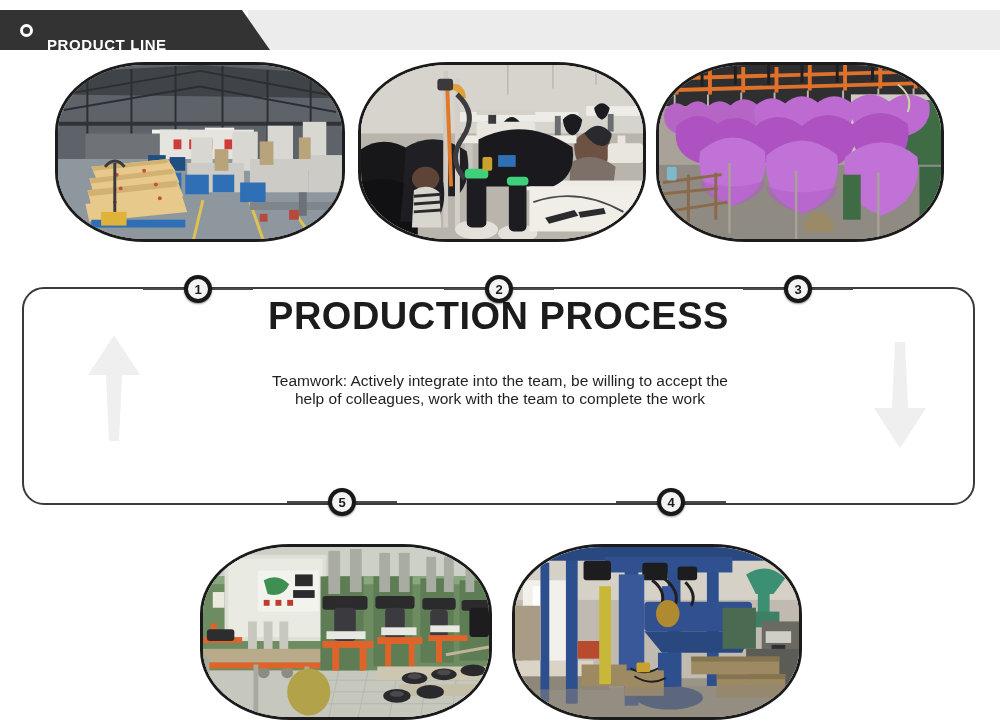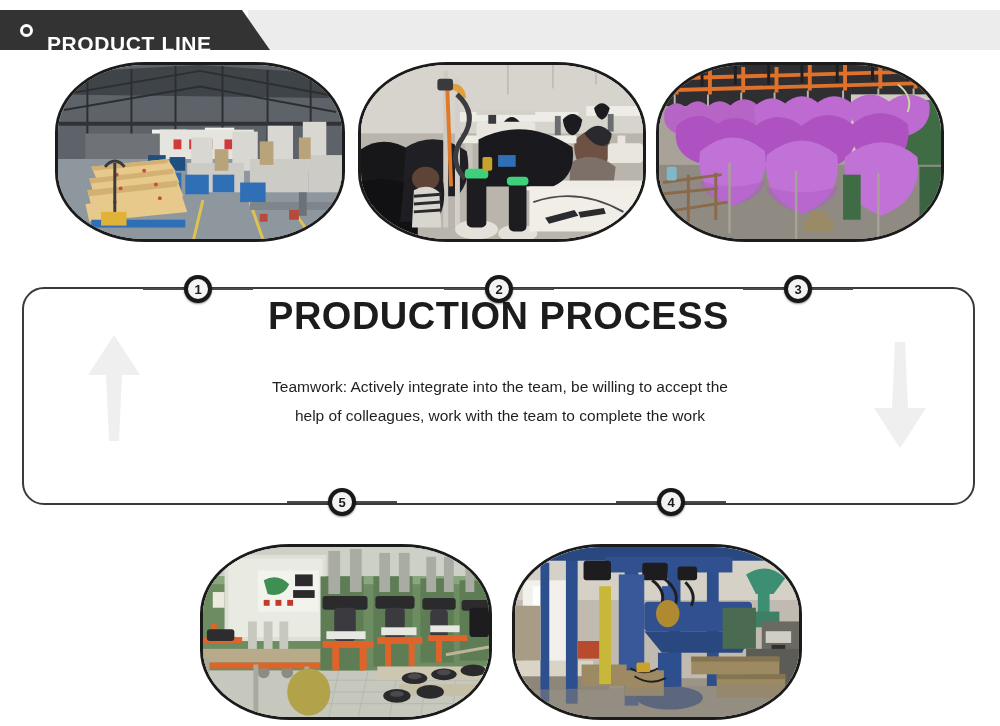--- a/index.html
+++ b/index.html
@@ -31,21 +31,21 @@
   .header-ring {
     display:inline-block;
     width:13px; height:13px;
     border:3px solid #ffffff;
     border-radius:50%;
     margin-left:20px;
     flex:0 0 auto;
   }
   .header-title {
     color:#ffffff;
-    font-size:21px;
+    font-size:15px;
     font-weight:bold;
     letter-spacing:0.6px;
     margin-left:14px;
     white-space:nowrap;
     margin-top:28px;
   }
 
   
   .photo {
     position:absolute;
@@ -88,21 +88,21 @@
     font-weight:bold;
     color:#1c1c1c;
     letter-spacing:0.5px;
   }
   .process-body {
     position:absolute;
     left:265px; top:372px;
     width:470px;
     text-align:center;
     font-size:15.5px;
-    line-height:29px;
+    line-height:18px;
     color:#1f1f1f;
   }
 
   
   .marker {
     position:absolute;
     width:110px; height:30px;
     display:flex; align-items:center; justify-content:center;
   }
   .marker .line {

